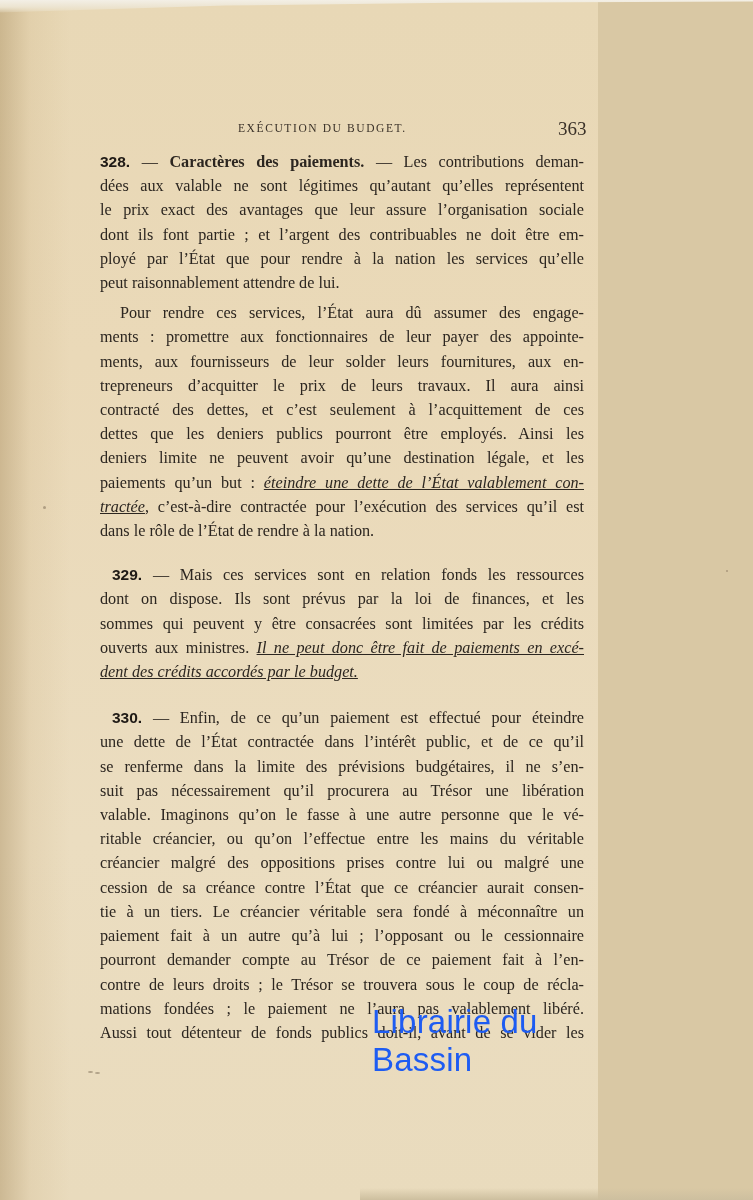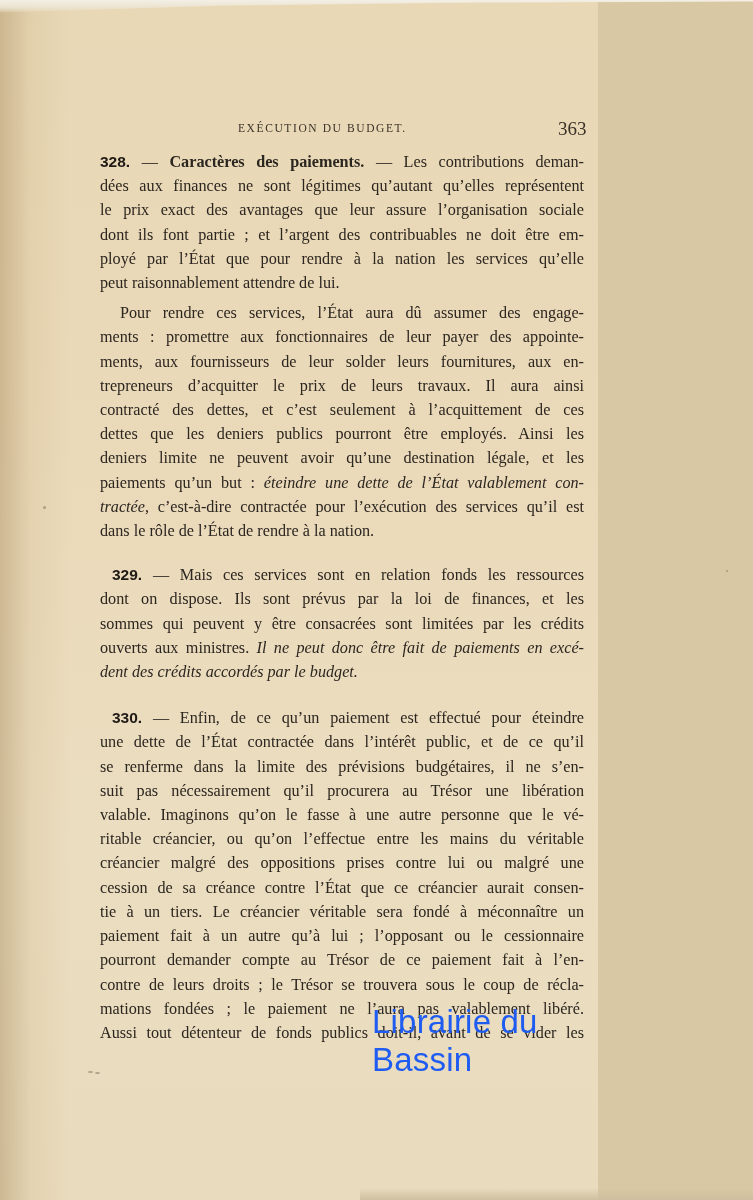--- a/index.html
+++ b/index.html
@@ -39,21 +39,21 @@
     color:#2c2620; font-size:16.2px; line-height:24.2px;
     text-align:justify;
   }
   .para { margin:0; text-indent:0; }
   .gap { height:18px; }
   .num {
     font-family:"Liberation Sans","DejaVu Sans",sans-serif;
     font-weight:bold; font-size:15.5px; color:#1f1a15;
   }
   .heading { font-weight:bold; }
-  em { font-style:italic; }
+  em { font-style:italic;text-decoration:underline; }
   .line { display:block; text-align:justify; text-align-last:justify; white-space:nowrap; }
   .line.last { text-align-last:left; }
   .watermark {
     position:absolute; left:372px; top:1003px;
     font-family:"Liberation Sans","DejaVu Sans",sans-serif;
     font-size:33px; color:#1e5cf2; letter-spacing:0.2px;
   }
   .speck { position:absolute; width:3px; height:3px; border-radius:50%; background:#8a7a62; opacity:0.6; }
 </style>
 </head>
@@ -72,21 +72,21 @@
     <span class="running-title">EXÉCUTION DU BUDGET.</span>
     <span class="page-number">363</span>
   </div>
 
   <div class="text-block">
 
     <div class="para">
       <span class="line">
         <span class="num">328.</span><span> — </span><span class="heading">Caractères des paiements.</span><span> — Les contributions deman-</span>
       </span>
-      <span class="line">dées aux finances ne sont légitimes qu’autant qu’elles représentent</span>
+      <span class="line">dées aux valable ne sont légitimes qu’autant qu’elles représentent</span>
       <span class="line">le prix exact des avantages que leur assure l’organisation sociale</span>
       <span class="line">dont ils font partie ; et l’argent des contribuables ne doit être em-</span>
       <span class="line">ployé par l’État que pour rendre à la nation les services qu’elle</span>
       <span class="line last">peut raisonnablement attendre de lui.</span>
     </div>
 
     <div style="height:6px"></div>
 
     <div class="para">
       <span class="line" style="padding-left:20px">Pour rendre ces services, l’État aura dû assumer des engage-</span>

